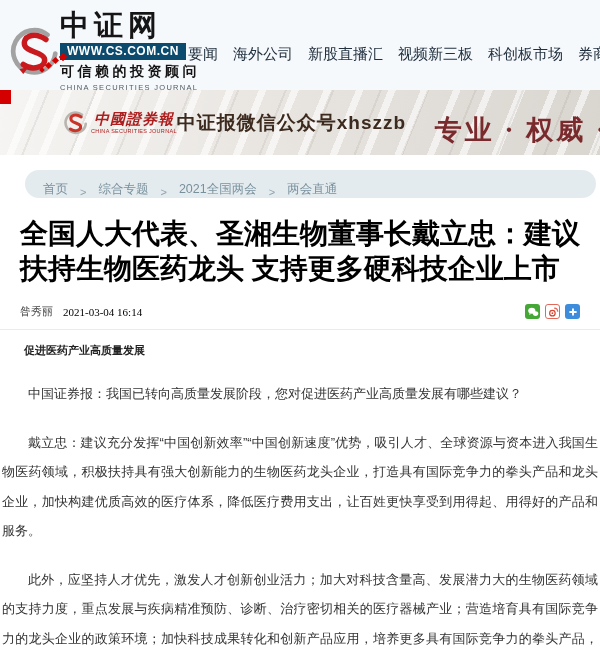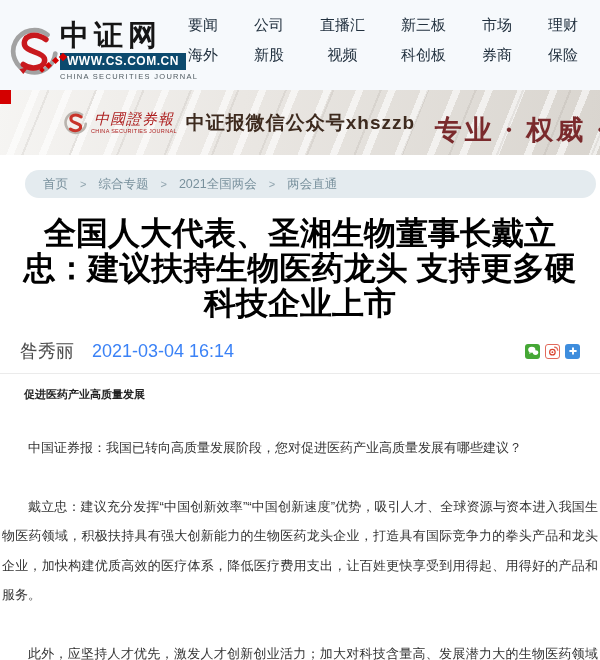--- a/index.html
+++ b/index.html
@@ -19,75 +19,76 @@
   .url-bar { display:inline-block; background:#0c4a6e; color:#fff; font-weight:bold; font-size:12px; line-height:15px; padding:1px 7px 1px 7px; letter-spacing:.5px; margin-top:1px; }
   .slogan { font-size:14px; font-weight:bold; color:#141414; letter-spacing:3.5px; margin-top:3px; font-family:"Liberation Serif","DejaVu Serif",serif; white-space:nowrap; }
   .slogan-en { font-size:7.5px; color:#4f5a60; letter-spacing:1.3px; margin-top:2px; white-space:nowrap; }
   .dot-trail span { position:absolute; width:4px; height:4px; background:#d40000; transform:rotate(45deg); }
   .dot-trail span:nth-child(1){ left:40px; top:68px; }
   .dot-trail span:nth-child(2){ left:46px; top:63px; width:5px; height:5px; }
   .dot-trail span:nth-child(3){ left:53px; top:58px; width:5px; height:5px; }
   .dot-trail span:nth-child(4){ left:60px; top:54px; width:6px; height:6px; }
 
   .main-nav { flex:1; display:flex; justify-content:space-between; padding:17px 22px 0 12px; }
-  .nav-col { display:flex; flex-direction:column; align-items:center; gap:15px; }
+  .nav-col { display:flex; flex-direction:row; align-items:center; gap:15px; }
   .nav-col a { font-size:15px; color:#22313f; text-decoration:none; line-height:15px; white-space:nowrap; }
 
   
   .banner { position:relative; height:65px; overflow:hidden; display:flex; align-items:center;
     background: linear-gradient(100deg,#f6f5f3 0%,#eae7e3 40%,#d9d5cf 100%); }
   .banner::before { content:""; position:absolute; inset:0;
     background: repeating-linear-gradient(112deg, rgba(255,255,255,.6) 0 7px, rgba(255,255,255,0) 7px 30px); }
   .banner::after { content:""; position:absolute; inset:0;
     background: repeating-linear-gradient(112deg, rgba(110,100,90,.10) 0 2px, rgba(0,0,0,0) 2px 44px); }
   .banner-accent { position:absolute; left:0; top:0; width:11px; height:14px; background:#d40000; z-index:3; }
   .paper-logo { position:relative; z-index:2; margin-left:64px; display:flex; align-items:center; gap:3px; }
   .paper-text { text-align:center; }
-  .paper-cn { color:#ad1f1f; font-family:"Liberation Serif","DejaVu Serif",serif; font-weight:normal; font-style:italic; font-size:15px; letter-spacing:1px; line-height:16px; white-space:nowrap; }
+  .paper-cn { color:#ad1f1f; font-family:"Liberation Serif","DejaVu Serif",serif; font-weight:bold; font-style:italic; font-size:15px; letter-spacing:1px; line-height:16px; white-space:nowrap; }
   .paper-en { color:#ad1f1f; font-size:5.5px; letter-spacing:.3px; margin-top:1px; white-space:nowrap; }
-  .banner-text { position:relative; z-index:2; margin-left:9px; font-size:19px; font-weight:bold; color:#3d2a1e; letter-spacing:1px; white-space:nowrap; }
+  .banner-text { position:relative; z-index:2; font-size:19px; font-weight:bold; color:#3d2a1e; letter-spacing:1px; white-space:nowrap; }
   .banner-slogan { position:absolute; z-index:2; right:-8px; bottom:7px; font-size:27px; font-weight:bold; color:#7a2a2c; letter-spacing:3px; font-family:"Liberation Serif","DejaVu Serif",serif; white-space:nowrap; }
 
   
   .breadcrumb { margin:15px 4px 0 25px; height:28px; background:#e4ebef; border-radius:14px;
-    display:flex; align-items:center; padding:0 18px; font-size:12.5px; color:#78909c; }
+    display:flex; align-items:flex-end; padding:0 18px; font-size:12.5px; color:#78909c; }
   .breadcrumb a { color:#78909c; text-decoration:none; }
   .breadcrumb .sep { margin:0 12px; color:#8fa3ad; font-size:11px; }
 
   
-  .article-title { margin:18px 20px 0; font-size:32px; line-height:35px; color:#000; font-weight:bold;text-align:center; }
-  .byline { margin:18px 20px 0; display:flex; align-items:center; font-size:18px; color:#4a4a4a; }
+  .article-title { margin:18px 20px 0; font-size:28px; line-height:35px; color:#000; font-weight:bold; }
+  .byline { margin:18px 20px 0; display:flex; align-items:center; font-size:11px; color:#4a4a4a;font-family:Liberation Serif, serif; }
   .byline .source { margin-left:20px; }
-  .byline .date { margin-left:18px; color:#3b82f6; }
+  .byline .date { margin-left:10px; color:#000000; }
   .share { margin-left:auto; display:flex; gap:5px; }
   .share-btn { width:15px; height:15px; border-radius:3px; display:inline-flex; align-items:center; justify-content:center; cursor:pointer; }
   .share-btn.wechat { background:#45a735; }
   .share-btn.weibo { background:#fff; border:1px solid #e2695a; }
   .share-btn.more { background:#3e8ddd; }
   .divider { border:none; border-top:1px solid #ebebeb; margin:10px 0 0; }
 
   .article-body { padding:0 2px; font-size:13px; color:#333; }
   .subheading { margin:10px 0 0; text-indent:2em; font-weight:bold; color:#222; font-size:11px; line-height:20px; }
-  .para { margin:29px 0 0; text-indent:2em; line-height:29.5px; color:#333; text-align:justify; }
+  .para { margin:19px 0 0; text-indent:2em; line-height:29.5px; color:#333; text-align:justify; }
 </style>
 </head>
 <body>
 
 <div class="page">
 
   <header class="site-header">
     <div class="logo-block">
       <svg class="s-mark" width="50" height="50" viewBox="0 0 64 64">
         <path d="M48 10 A27 27 0 1 0 58 34" fill="none" stroke="#a2a2a2" stroke-width="6" stroke-linecap="round"></path>
         <path d="M46 16 C30 5 15 13 19 24 C22 32 41 32 44 40 C47 51 29 57 17 48" fill="none" stroke="#c8191e" stroke-width="7" stroke-linecap="round"></path>
         <path d="M12 54 l12 -3 -7 9 z" fill="#c8191e"></path>
       </svg>
       <div class="logo-col">
         <div class="site-name">中证网</div>
         <span class="url-bar">WWW.CS.COM.CN</span>
+        <div class="slogan">可信赖的投资顾问</div>
         <div class="slogan-en">CHINA SECURITIES JOURNAL</div>
       </div>
       <span class="dot-trail">
           <span></span>
           <span></span>
           <span></span>
           <span></span>
         </span>
     </div>
 

